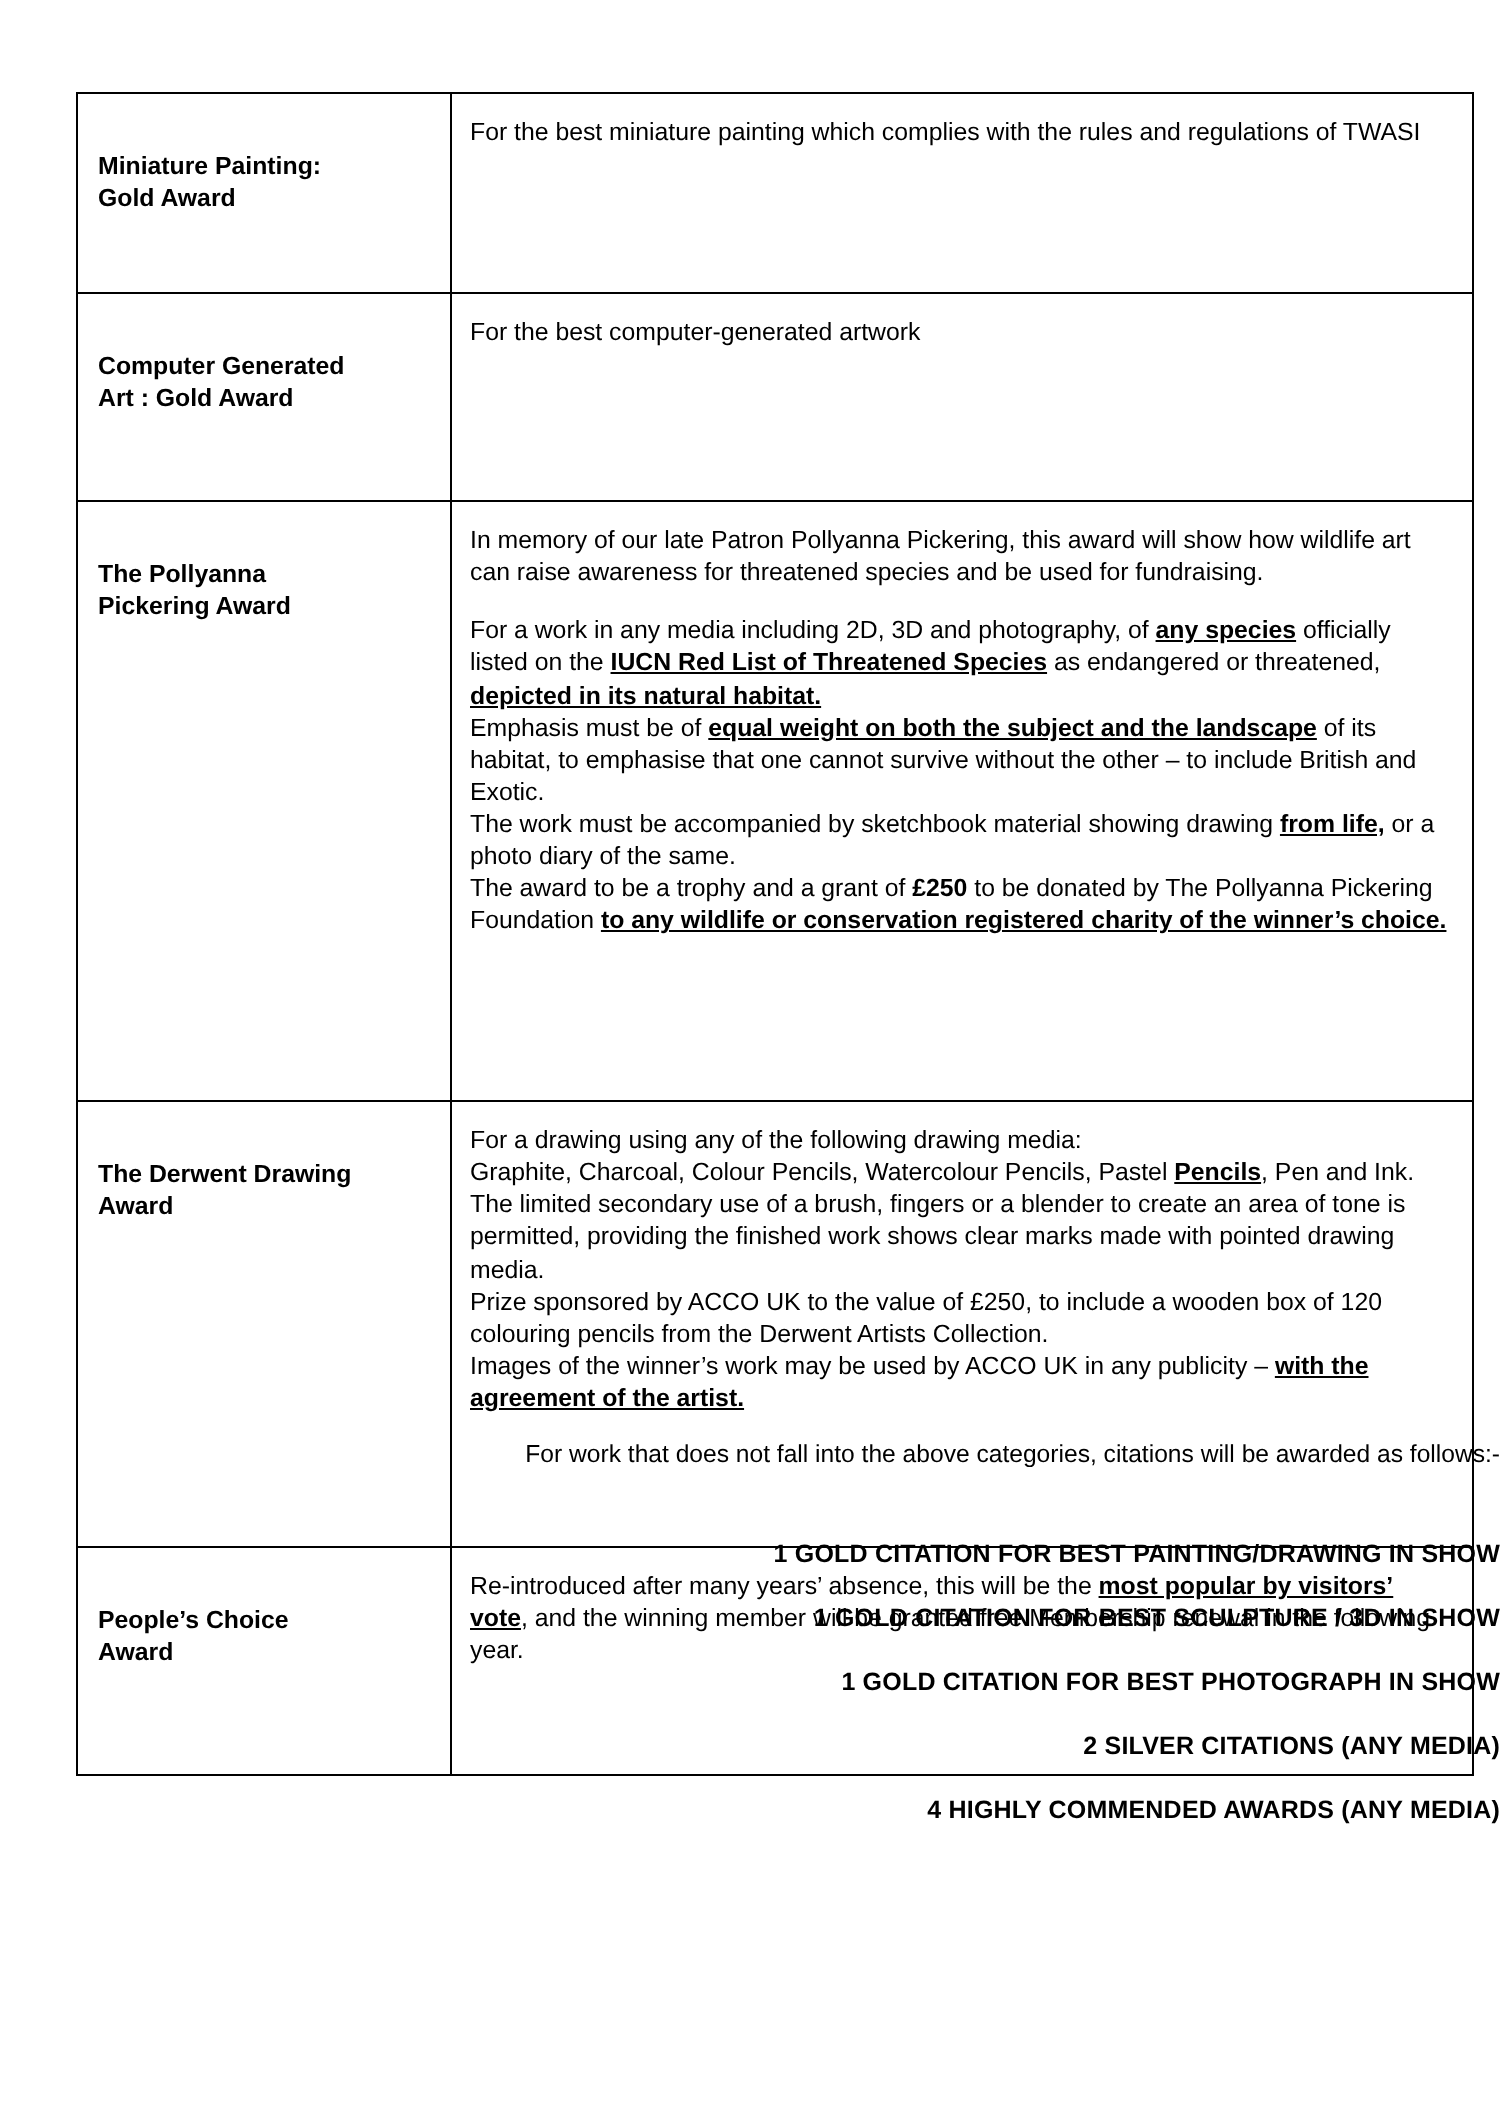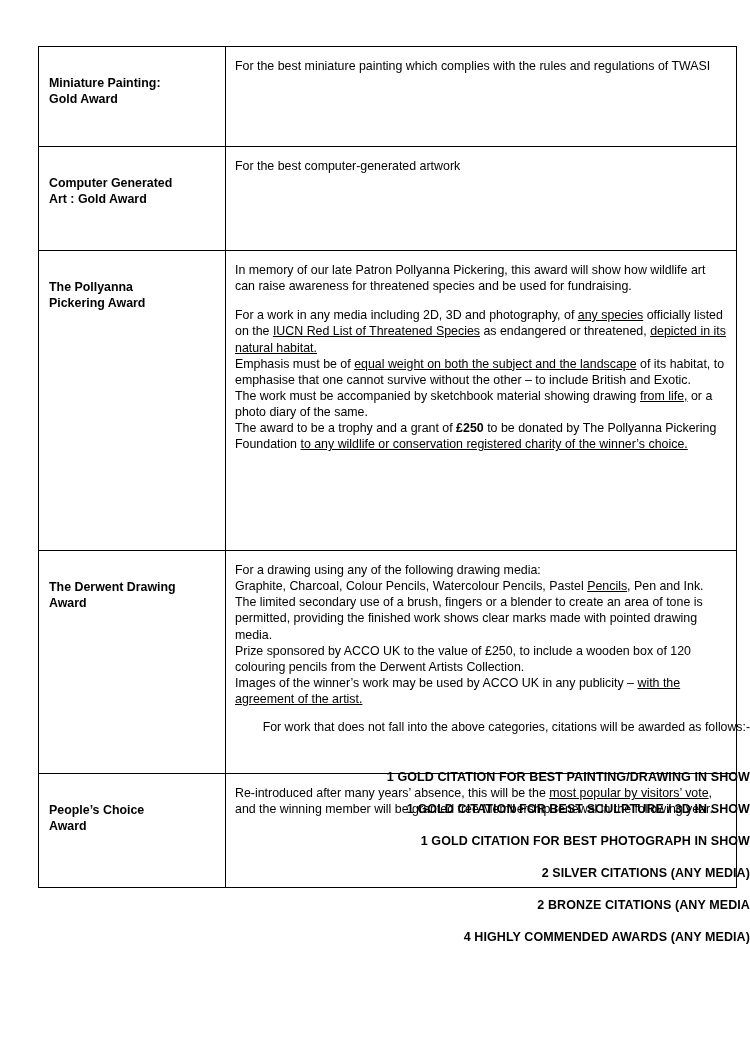--- a/index.html
+++ b/index.html
@@ -51,21 +51,21 @@
   .row-3 td { height: 261px; }
   .row-4 td { height: 184px; }
   .row-5 td { height: 75px; }
 
   .name-line { display: block; white-space: nowrap; }
 
   .para { margin: 0; }
   .para + .para { margin-top: 13px; }
 
   .bu {
-    font-weight: normal;
+    font-weight: bold;
     text-decoration: underline;
     margin-top: 22px;
   }
   .b {
     font-weight: bold;
   }
 
   .footnote {
     position: absolute;
     left: 0;
@@ -145,17 +145,16 @@
     </tbody>
   </table>
 
   <div class="footnote">For work that does not fall into the above categories, citations will be awarded as follows:-</div>
 
   <div class="citations">
     <div class="citation">1 GOLD CITATION FOR BEST PAINTING/DRAWING IN SHOW</div>
     <div class="citation">1 GOLD CITATION FOR BEST SCULPTURE / 3D IN SHOW</div>
     <div class="citation">1 GOLD CITATION FOR BEST PHOTOGRAPH IN SHOW</div>
     <div class="citation">2 SILVER CITATIONS (ANY MEDIA)</div>
-    <div class="citation">2 BRONZE CITATIONS (ANY MEDIA</div>
     <div class="citation">4 HIGHLY COMMENDED AWARDS (ANY MEDIA)</div>
   </div>
 
 </div>
 
 </body></html>

